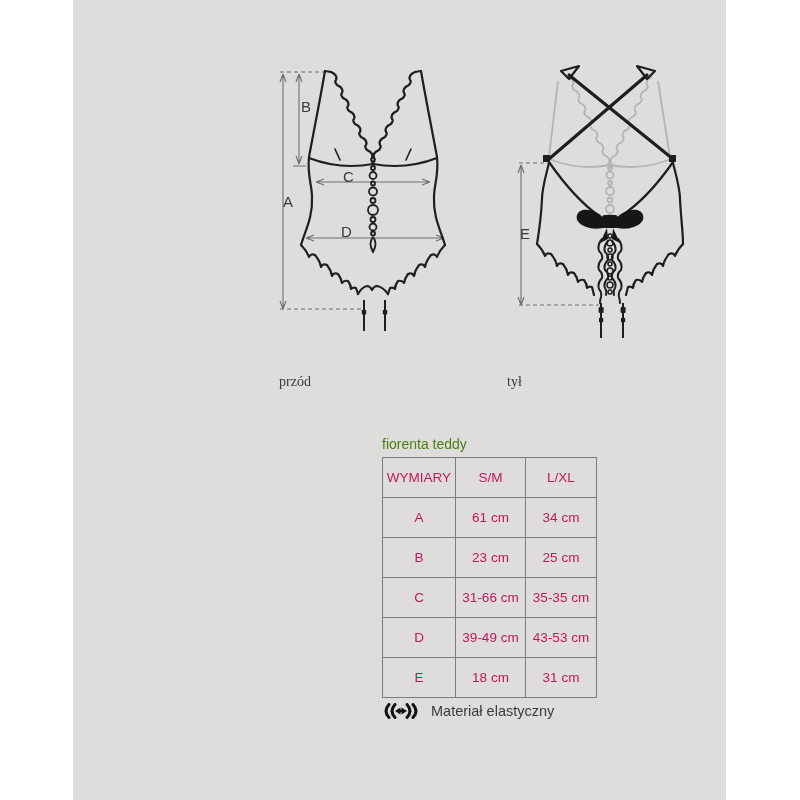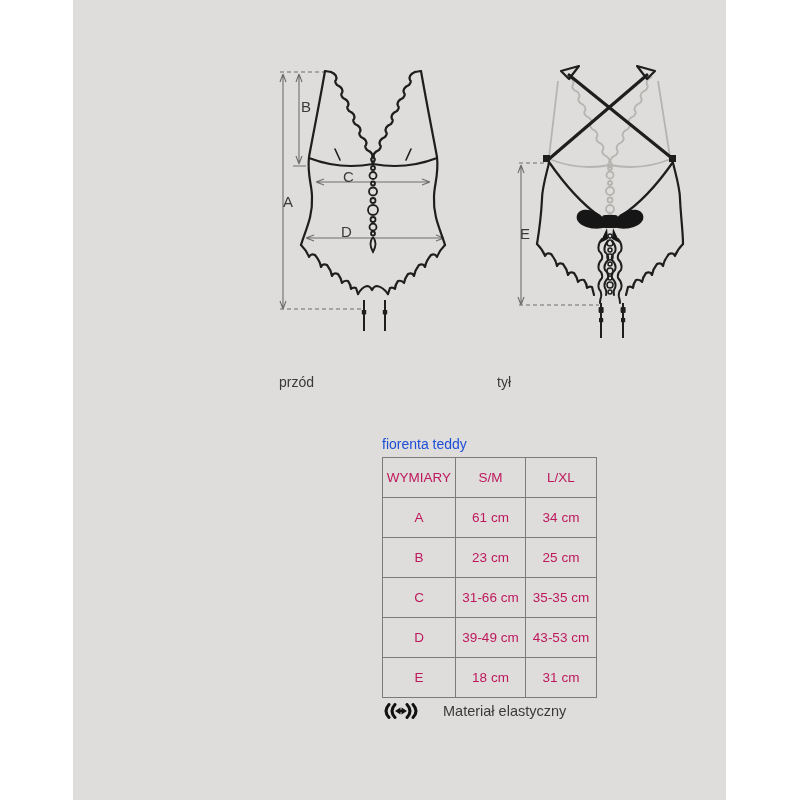--- a/index.html
+++ b/index.html
@@ -10,34 +10,34 @@
   .panel{
     position:absolute;left:73px;top:0;width:653px;height:800px;
     background:#dedddb;
   }
   .svg-front{position:absolute;left:195px;top:55px;}
   .svg-back{position:absolute;left:430px;top:55px;}
   .dim-label{
     position:absolute;font-size:15px;color:#3a3a3a;line-height:1;
   }
   .caption{
-    position:absolute;font-size:14px;color:#3a3a3a;line-height:1;
+    position:absolute;font-size:14px;color:#3a3a3a;line-height:1;font-family:Liberation Serif, serif;
   }
   .chart-title{
-    position:absolute;left:309px;top:437px;font-size:14px;color:#1d4ed8;line-height:1;
+    position:absolute;left:309px;top:437px;font-size:14px;color:#4d7c0f;line-height:1;
   }
   table.size-chart{
     position:absolute;left:309px;top:457px;border-collapse:collapse;table-layout:fixed;
   }
   table.size-chart th, table.size-chart td{
     border:1px solid #7b7b79;height:39px;text-align:center;vertical-align:middle;
     font-size:13.5px;font-weight:400;color:#be185d;padding:0;
   }
   .material-row{
-    position:absolute;left:308px;top:703px;display:flex;align-items:center;gap:22px;
+    position:absolute;left:308px;top:703px;display:flex;align-items:center;gap:10px;
   }
   .material-row span{font-size:14.5px;color:#3a3a3a;line-height:1;}
 </style>
 </head>
 <body>
 
 <div id="screen">
   <div class="panel">
 
     <svg class="svg-front" width="200" height="290" viewBox="0 0 200 290">
@@ -157,21 +157,21 @@
       </g>
     </svg>
 
     <span class="dim-label" style="left:210px;top:194px">A</span>
     <span class="dim-label" style="left:228px;top:99px">B</span>
     <span class="dim-label" style="left:270px;top:169px">C</span>
     <span class="dim-label" style="left:268px;top:224px">D</span>
     <span class="dim-label" style="left:447px;top:226px">E</span>
 
     <span class="caption" style="left:206px;top:375px">przód</span>
-    <span class="caption" style="left:424px;top:375px">tył</span>
+    <span class="caption" style="left:434px;top:375px">tył</span>
 
     <div class="chart-title">fiorenta teddy</div>
 
     <table class="size-chart">
       <colgroup>
         <col style="width:73px">
           <col style="width:70px">
           <col style="width:71px">
       </colgroup>
       <tbody>

